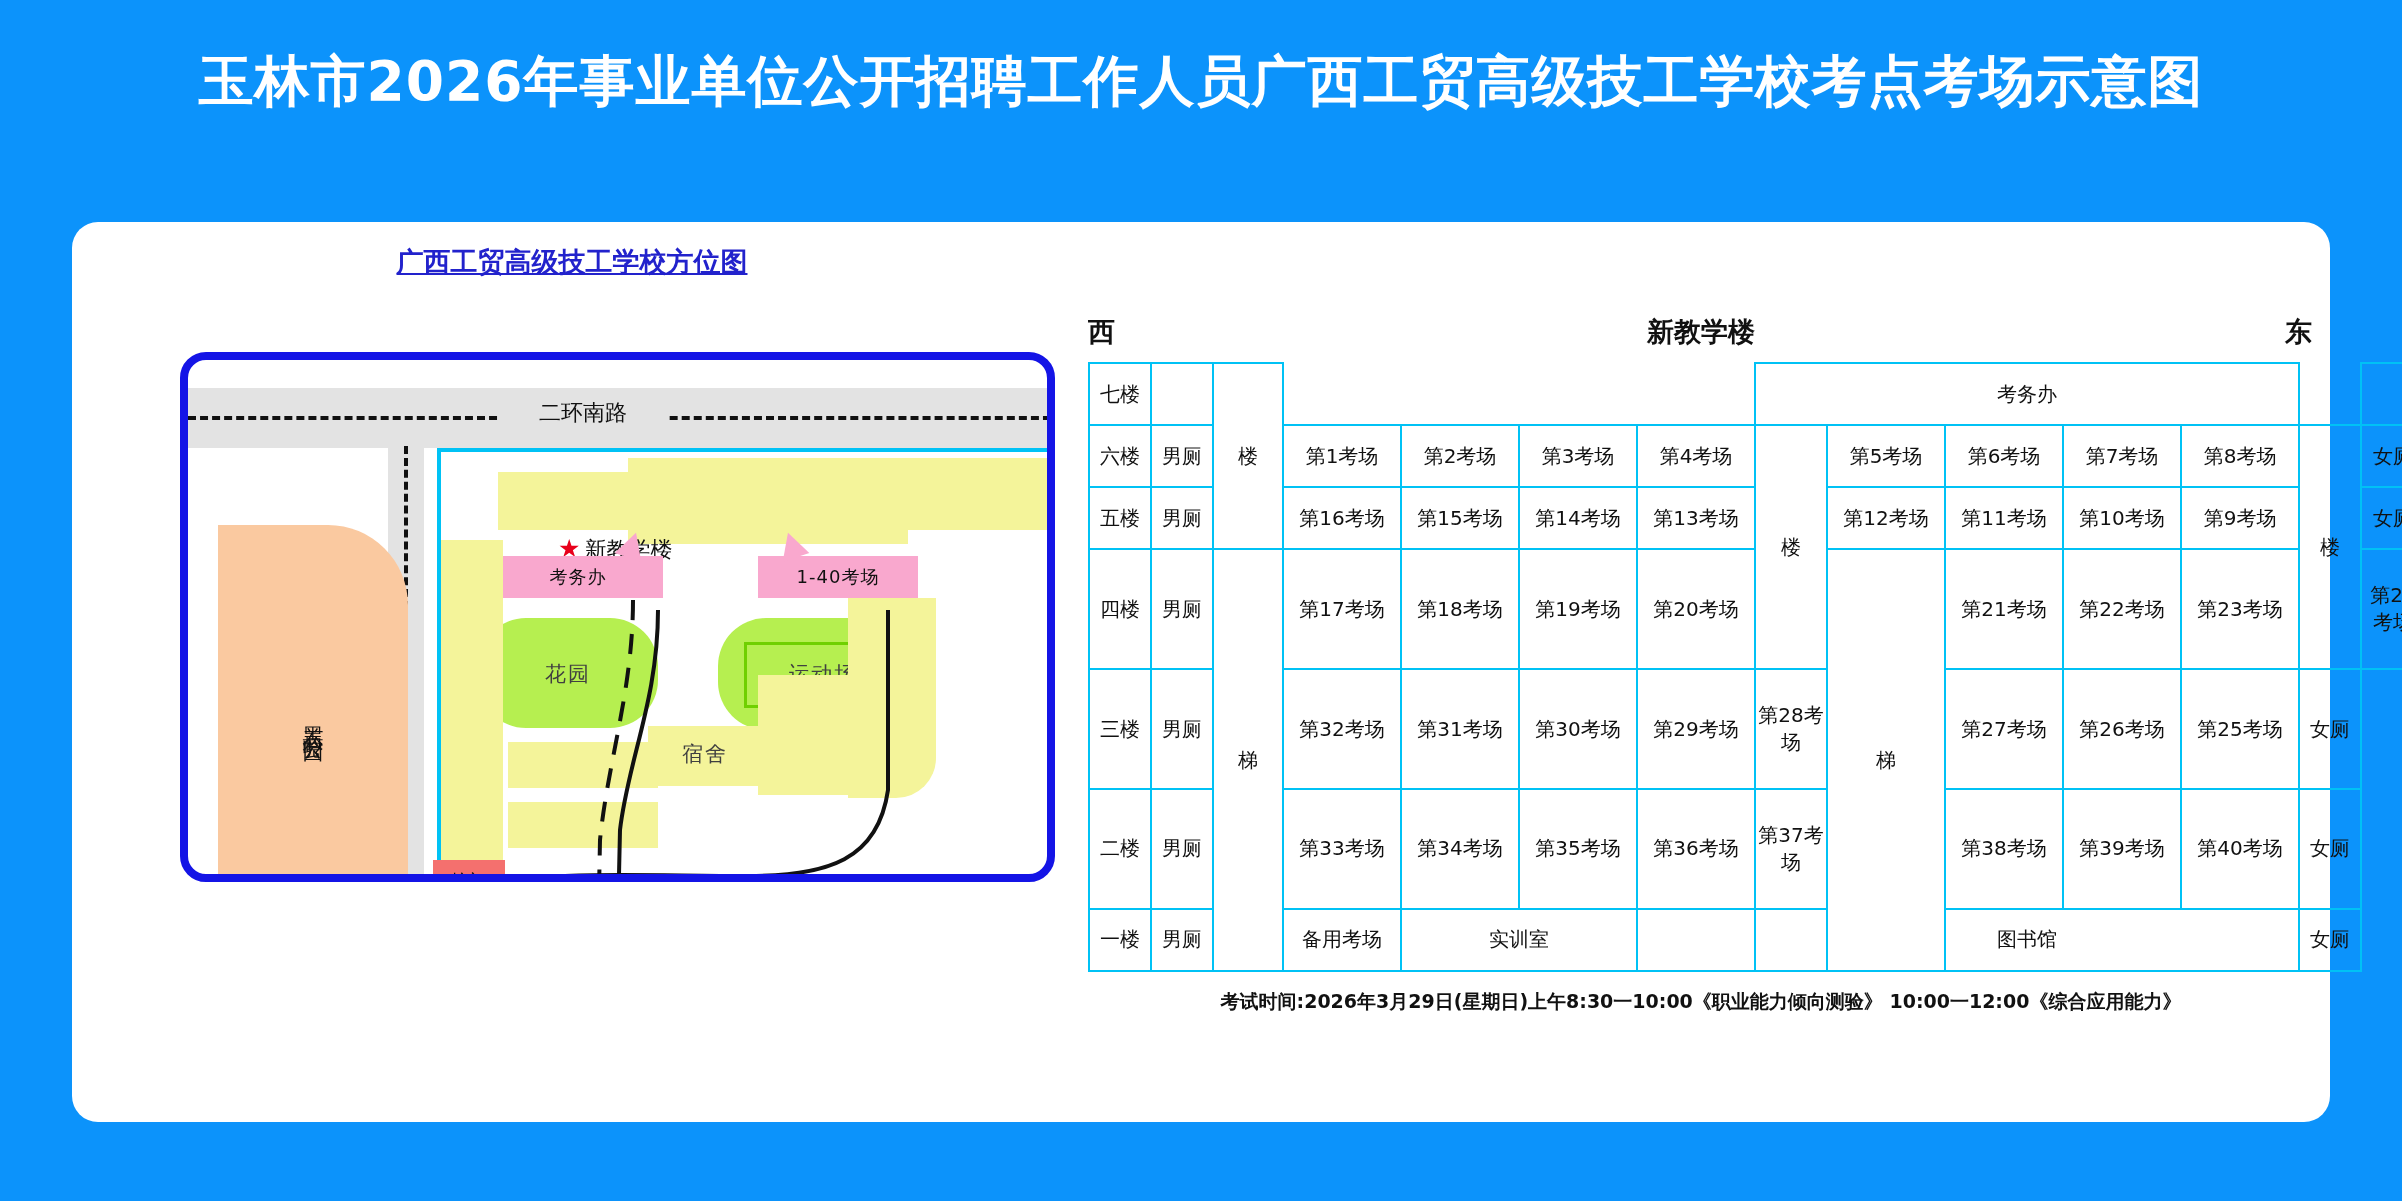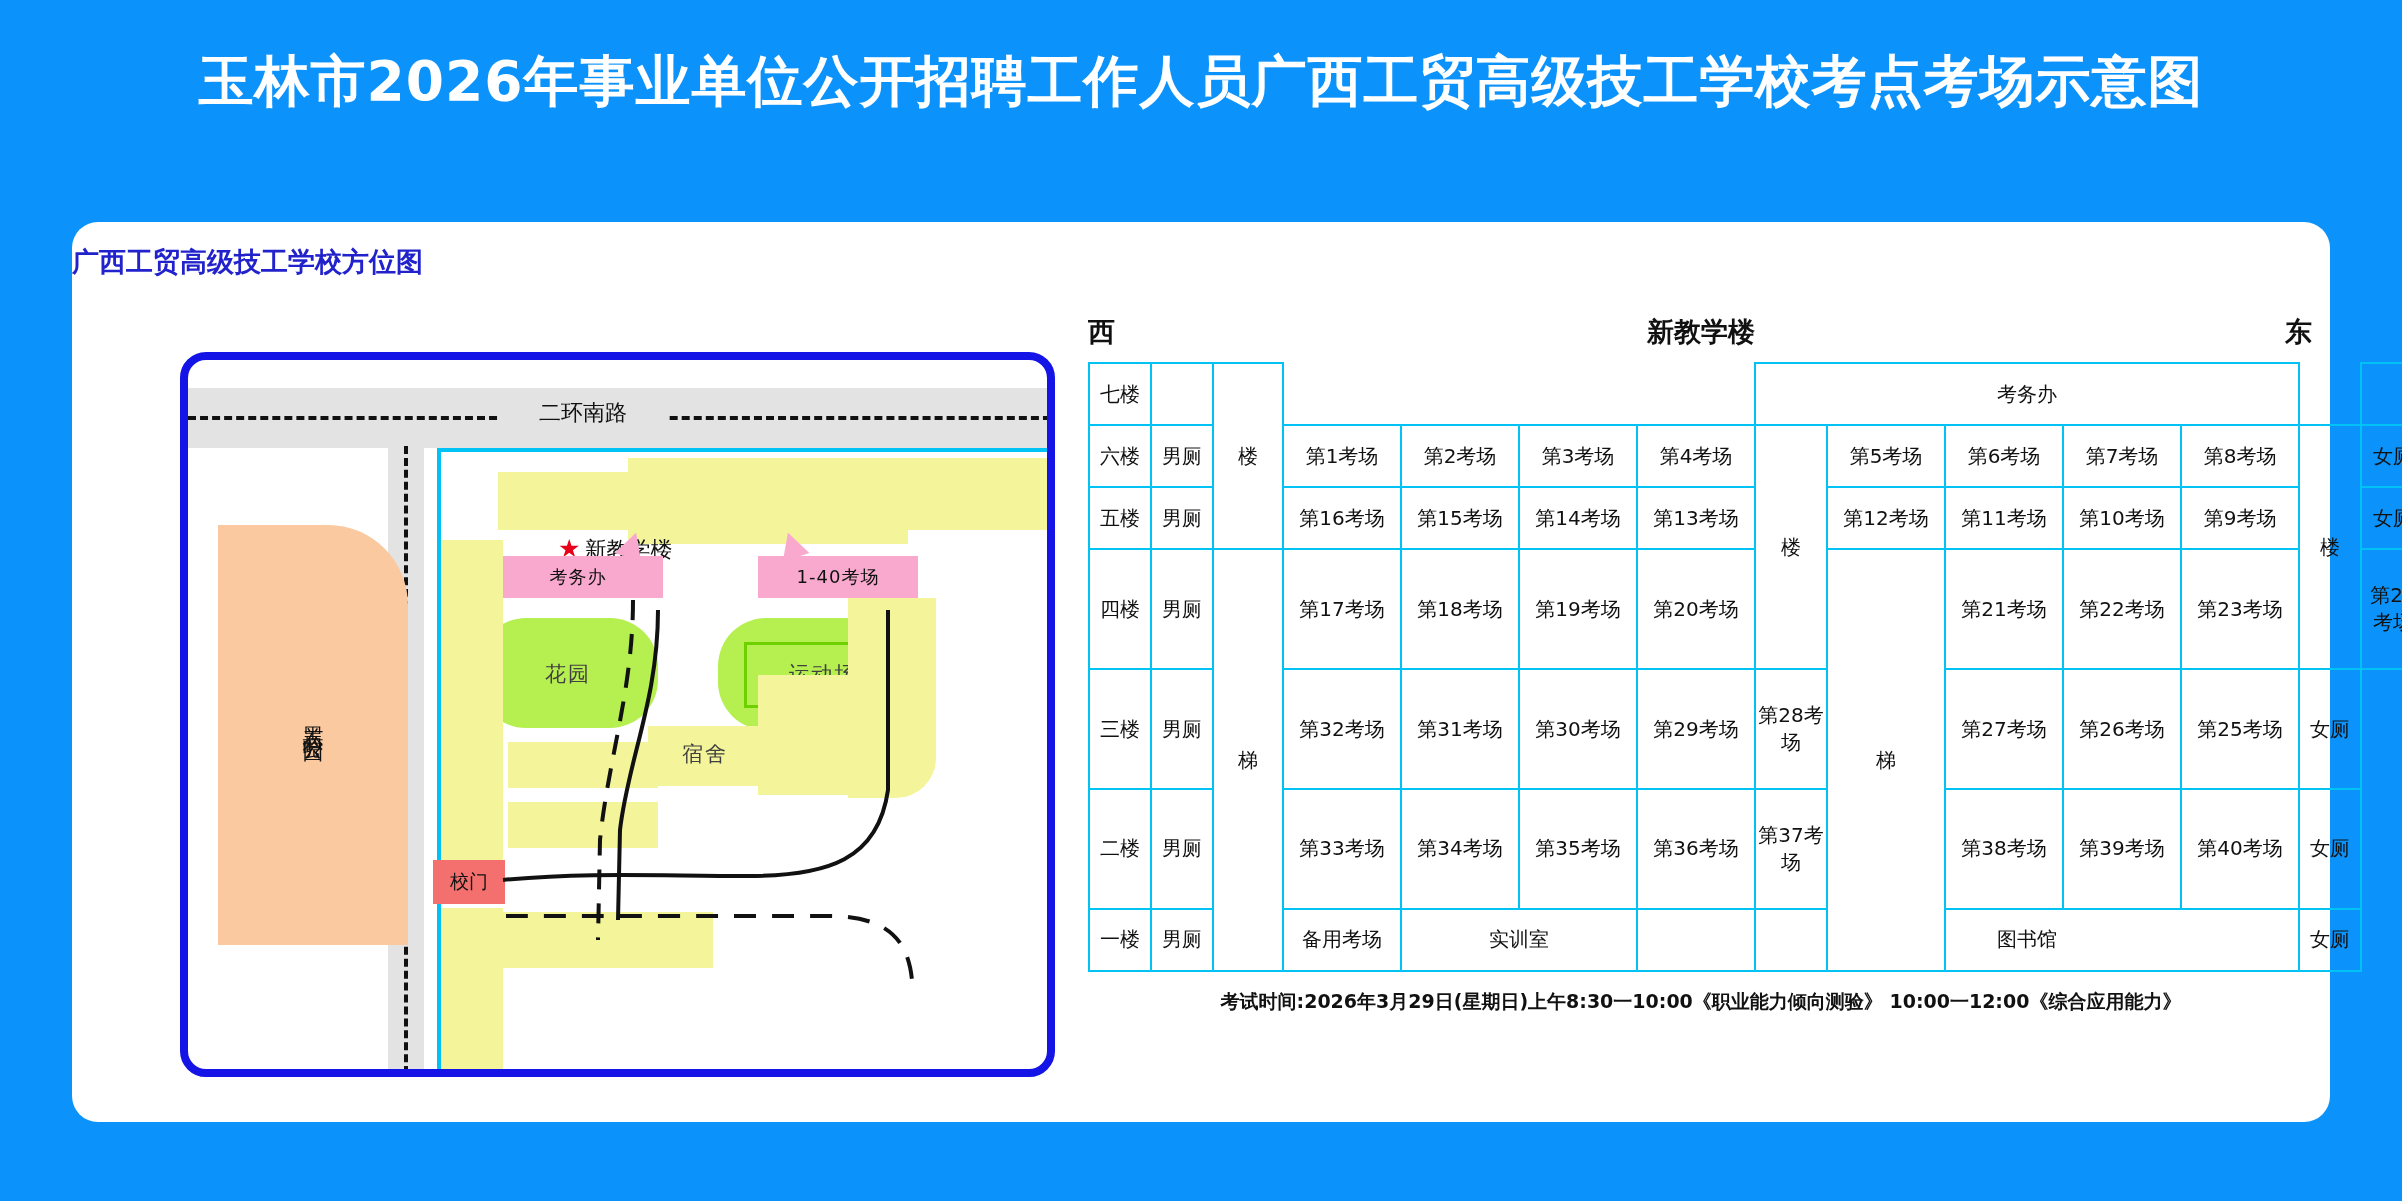--- a/index.html
+++ b/index.html
@@ -31,29 +31,29 @@
     top: 222px; left: 72px;
     width: 2258px; height: 900px;
     background: #ffffff;
     border-radius: 26px;
   }
 
   
   #left-panel { position: absolute; left: 0; top: 0; width: 1000px; height: 900px; }
   .left-heading {
     position: absolute; left: 0; width: 1000px;
-    color: #2222cc;
-    font-size: 27px; font-weight: bold; white-space: nowrap;
+    text-align: center; color: #2222cc;
+    font-size: 27px; font-weight: bold; white-space: nowrap; text-decoration: underline;
   }
   #left-heading-1 { top: 22px; }
   #left-heading-2 { top: 62px; }
 
   #map-frame {
     position: absolute; left: 108px; top: 130px;
-    width: 875px; height: 725px;
+    width: 875px; height: 530px;
     border: 8px solid #1414e6;
     border-radius: 26px;
     background: #ffffff;
     overflow: hidden;
   }
   #map-inner { position: absolute; inset: 0; }
 
   
   .road-h {
     position: absolute; left: 0; top: 28px; width: 875px; height: 60px;

